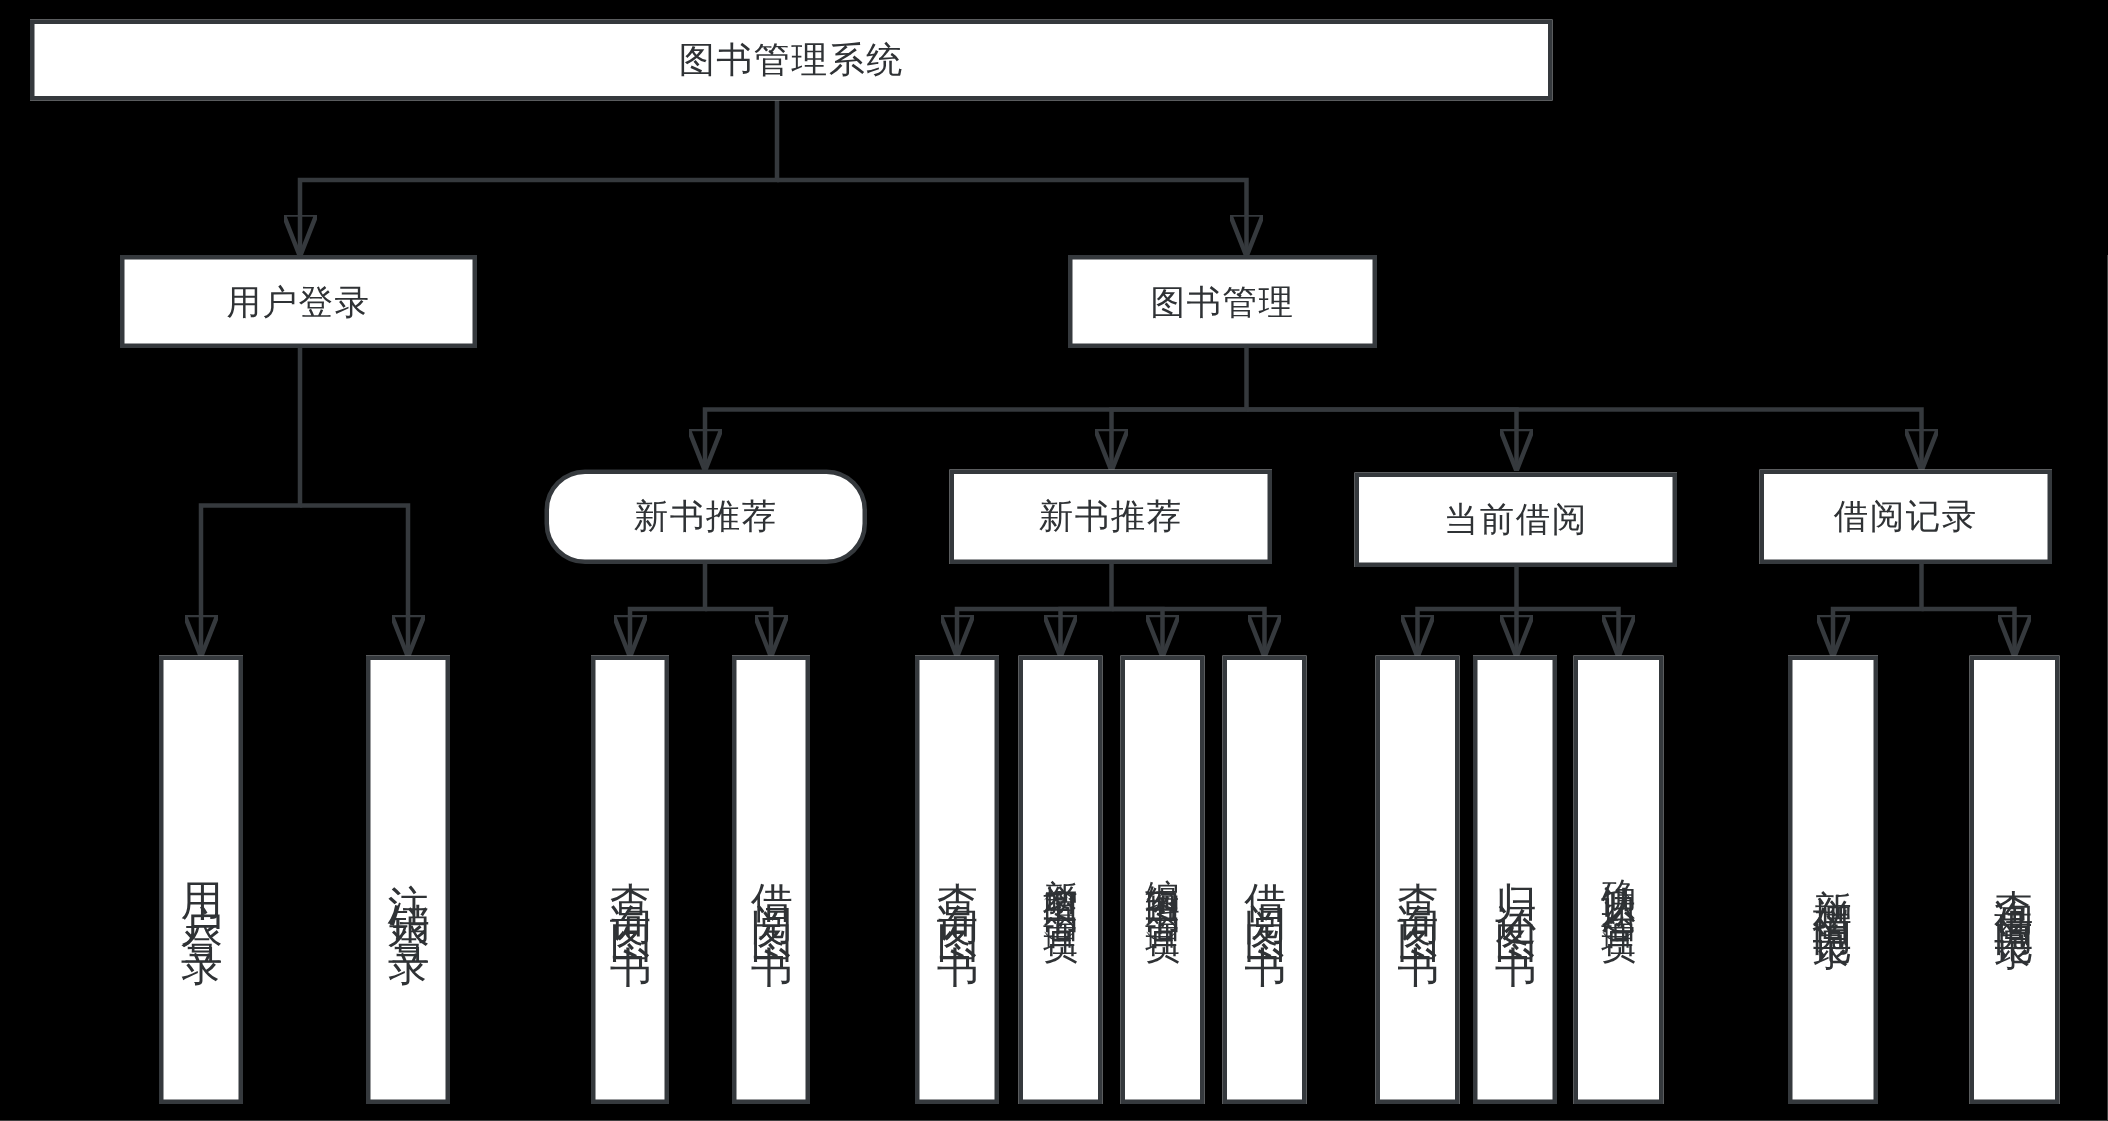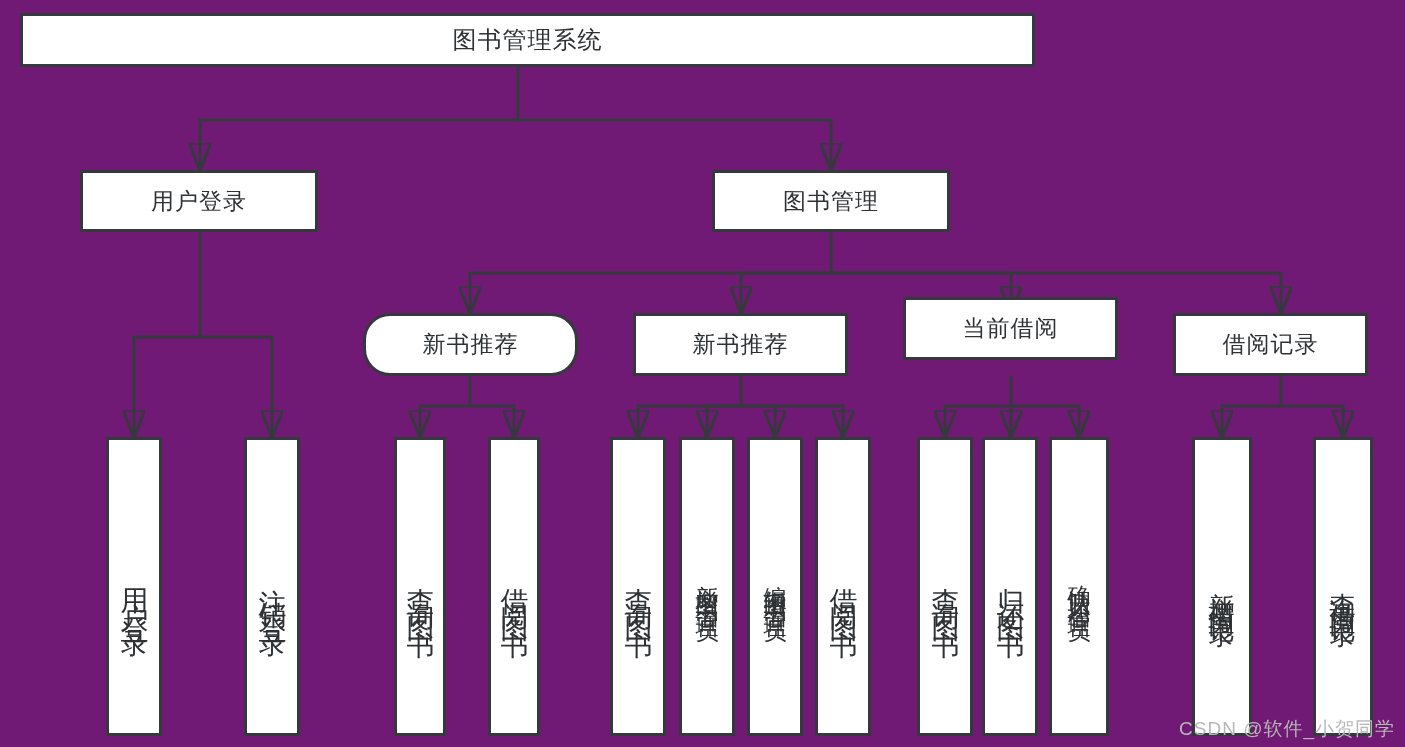--- a/index.html
+++ b/index.html
@@ -4,21 +4,21 @@
 <style>
   html,body{margin:0;padding:0;}
   body{
     background:#ffffff;
     font-family:"Liberation Sans","DejaVu Sans",sans-serif;
   }
   .canvas{
     position:relative;
     width:1405px;
     height:747px;
-    background:#701a75;
+    background:#000000;
     overflow:hidden;
     color:#2f3235;
   }
   .connector-layer{
     position:absolute;
     left:0;top:0;
     width:1405px;
     height:747px;
     pointer-events:none;
   }
@@ -103,31 +103,31 @@
     <path d="M1281,406 L1343,406 L1343,437" marker-end="url(#arw)"></path>
   </svg>
 
   <div class="box root-box" style="left:20px;top:13px;width:1015px;height:54px;">
     <span class="hlabel">图书管理系统</span>
   </div>
 
   <div class="box" style="left:80px;top:170px;width:238px;height:62px;">
     <span class="hlabel">用户登录</span>
   </div>
-  <div class="box" style="left:712px;top:170px;width:238px;height:62px;">
+  <div class="box" style="left:712px;top:170px;width:206px;height:62px;">
     <span class="hlabel">图书管理</span>
   </div>
 
   <div class="box" style="left:363px;top:313px;width:215px;height:63px;border-radius:27px;">
     <span class="hlabel">新书推荐</span>
   </div>
   <div class="box" style="left:633px;top:313px;width:215px;height:63px;">
     <span class="hlabel">新书推荐</span>
   </div>
-  <div class="box" style="left:903px;top:297px;width:215px;height:63px;">
+  <div class="box" style="left:903px;top:315px;width:215px;height:63px;">
     <span class="hlabel">当前借阅</span>
   </div>
   <div class="box" style="left:1173px;top:313px;width:195px;height:63px;">
     <span class="hlabel">借阅记录</span>
   </div>
 
   <div class="box" style="left:106px;top:437px;width:56px;height:299px;">
     <span class="vlabel v4">用户登录</span>
   </div>
   <div class="box" style="left:244px;top:437px;width:56px;height:299px;">
@@ -164,15 +164,14 @@
     <span class="vlabel v9">确认归还（管理员）</span>
   </div>
 
   <div class="box" style="left:1192px;top:437px;width:60px;height:299px;">
     <span class="vlabel v6">新增借阅记录</span>
   </div>
   <div class="box" style="left:1313px;top:437px;width:60px;height:299px;">
     <span class="vlabel v6">查询借阅记录</span>
   </div>
 
-  <div class="watermark">CSDN @软件_小贺同学</div>
 
 </div>
 
 </body></html>

